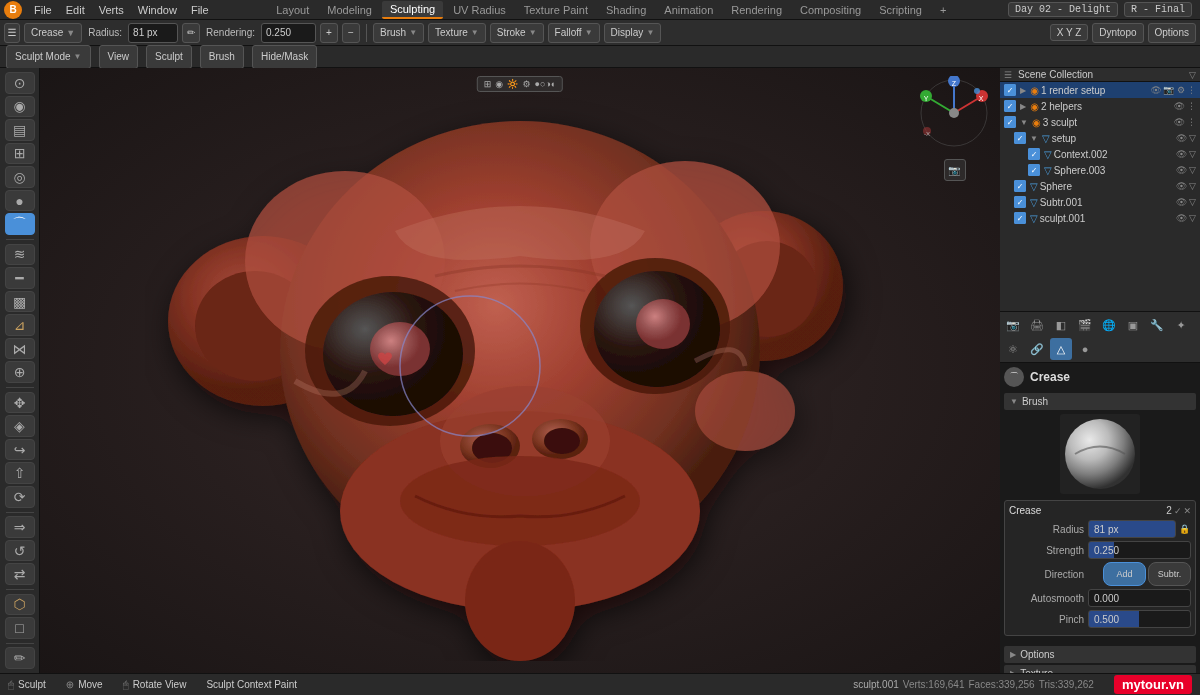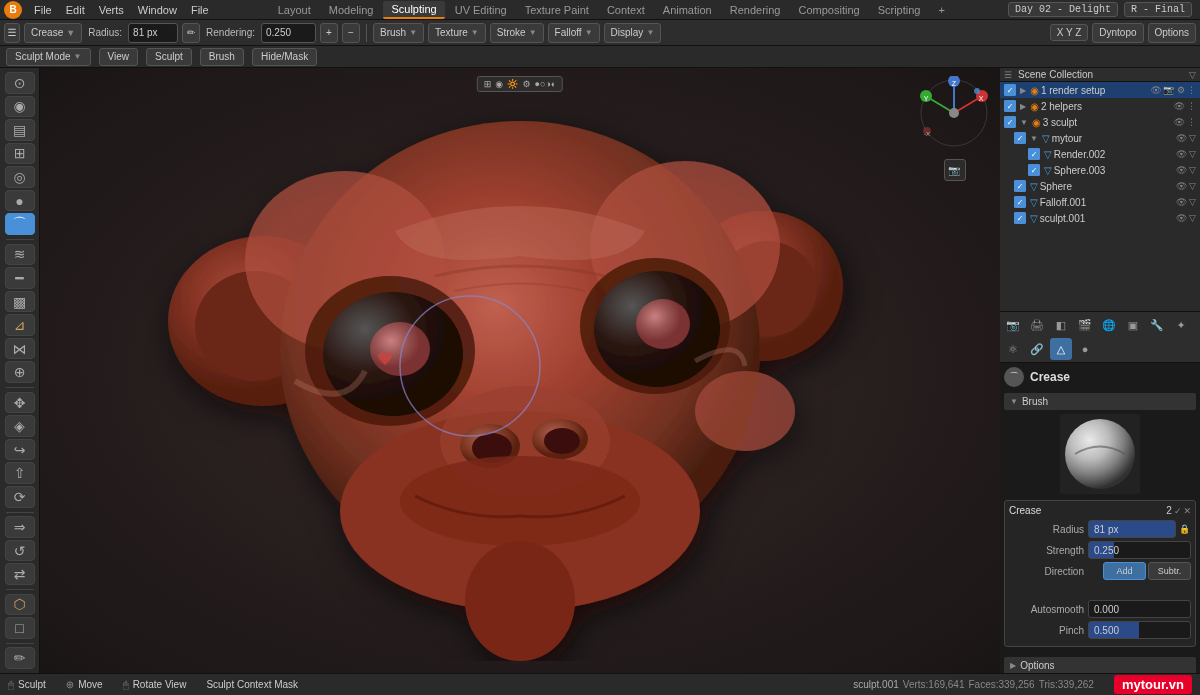--- a/index.html
+++ b/index.html
@@ -175,21 +175,21 @@
       flex-shrink: 0;
     }
     .mode-btn {
       background: #3a3a3a;
       border: 1px solid #555;
       border-radius: 3px;
       padding: 2px 8px;
       color: #ccc;
       cursor: pointer;
       font-size: 10px;
-      height: 18px;
+      height: 24px;
       display: flex;
       align-items: center;
       gap: 3px;
     }
 
     
     .main-area {
       display: flex;
       flex: 1;
       overflow: hidden;
@@ -369,46 +369,46 @@
       height: 18px;
       display: flex;
       align-items: center;
     }
     .prop-value.fill {
       background: #2a4a8a;
     }
     .direction-row {
       display: flex;
       align-items: center;
-      margin-bottom: 20px;
+      margin-bottom: 3px;
       gap: 19px;
     }
     .direction-label {
       width: 75px;
       text-align: right;
       font-size: 10px;
       color: #aaa;
       flex-shrink: 0;
     }
     .direction-btns {
       display: flex;
       gap: 2px;
       flex: 1;
     }
     .dir-btn {
       background: #3a3a3a;
       border: 1px solid #555;
-      border-radius: 3px;
+      border-radius: 8px;
       padding: 2px 6px;
       font-size: 9px;
       color: #ccc;
       cursor: pointer;
       flex: 1;
       text-align: center;
-      height: 18px;
+      height: 24px;
       display: flex;
       align-items: center;
       justify-content: center;
     }
     .dir-btn.active { background: #3d6fa0; border-color: #4a90d9; }
 
     .collapsible-section {
       margin-bottom: 2px;
     }
     .collapsible-title {
@@ -446,23 +446,23 @@
   <div class="menu-item">File</div>
   <div class="menu-item">Edit</div>
   <div class="menu-item">Verts</div>
   <div class="menu-item">Window</div>
   <div class="menu-item">File</div>
   <div class="menu-spacer"></div>
   <div class="workspace-tabs">
     <div class="workspace-tab">Layout</div>
     <div class="workspace-tab">Modeling</div>
     <div class="workspace-tab active">Sculpting</div>
-    <div class="workspace-tab">UV Editing</div>
+    <div class="workspace-tab">UV Radius</div>
     <div class="workspace-tab">Texture Paint</div>
-    <div class="workspace-tab">Context</div>
+    <div class="workspace-tab">Shading</div>
     <div class="workspace-tab">Animation</div>
     <div class="workspace-tab">Rendering</div>
     <div class="workspace-tab">Compositing</div>
     <div class="workspace-tab">Scripting</div>
     <div class="workspace-tab">+</div>
   </div>
   <div class="menu-spacer"></div>
   <div class="top-right-icons">
     <div class="scene-label">Day 02 - Delight</div>
     <div class="scene-label">R - Final</div>
@@ -730,29 +730,29 @@
         <span style="color:#e87d0d;font-size:10px;">◉</span>
         <span class="tree-name">3 sculpt</span>
         <span class="tree-eye">👁</span>
         <span style="font-size:9px;color:#888;">⋮</span>
       </div>
 
       <div class="tree-item" style="padding-left:14px;">
         <div class="tree-checkbox checked">✓</div>
         <span class="tree-arrow">▼</span>
         <span style="color:#4a9ede;font-size:10px;">▽</span>
-        <span class="tree-name">mytour</span>
+        <span class="tree-name">setup</span>
         <span class="tree-eye">👁</span>
         <span style="font-size:9px;color:#888;cursor:pointer;">▽</span>
       </div>
 
       <div class="tree-item" style="padding-left:28px;">
         <div class="tree-checkbox checked">✓</div>
         <span style="color:#4a9ede;font-size:10px;">▽</span>
-        <span class="tree-name">Render.002</span>
+        <span class="tree-name">Context.002</span>
         <span class="tree-eye">👁</span>
         <span style="font-size:9px;color:#888;">▽</span>
       </div>
 
       <div class="tree-item" style="padding-left:28px;">
         <div class="tree-checkbox checked">✓</div>
         <span style="color:#4a9ede;font-size:10px;">▽</span>
         <span class="tree-name">Sphere.003</span>
         <span class="tree-eye">👁</span>
         <span style="font-size:9px;color:#888;">▽</span>
@@ -762,21 +762,21 @@
         <div class="tree-checkbox checked">✓</div>
         <span style="color:#4a9ede;font-size:10px;">▽</span>
         <span class="tree-name">Sphere</span>
         <span class="tree-eye">👁</span>
         <span style="font-size:9px;color:#888;">▽</span>
       </div>
 
       <div class="tree-item" style="padding-left:14px;">
         <div class="tree-checkbox checked">✓</div>
         <span style="color:#4a9ede;font-size:10px;">▽</span>
-        <span class="tree-name">Falloff.001</span>
+        <span class="tree-name">Subtr.001</span>
         <span class="tree-eye">👁</span>
         <span style="font-size:9px;color:#888;">▽</span>
       </div>
 
       <div class="tree-item" style="padding-left:14px;">
         <div class="tree-checkbox checked">✓</div>
         <span style="color:#4a9ede;font-size:10px;">▽</span>
         <span class="tree-name">sculpt.001</span>
         <span class="tree-eye">👁</span>
         <span style="font-size:9px;color:#888;">▽</span>
@@ -904,21 +904,21 @@
   </div>
   <div class="status-item">
     <span style="color:#888;">⊕</span>
     <span class="label">Move</span>
   </div>
   <div class="status-item">
     <span style="color:#888;">🖱</span>
     <span class="label">Rotate View</span>
   </div>
   <div class="status-item">
-    <span class="label">Sculpt Context Mask</span>
+    <span class="label">Sculpt Context Paint</span>
   </div>
   <div class="menu-spacer"></div>
   <div class="status-item">
     <span style="color:#aaa;">sculpt.001</span>
     <span style="color:#888;">Verts:169,641</span>
     <span style="color:#888;">Faces:339,256</span>
     <span style="color:#888;">Tris:339,262</span>
   </div>
   <div class="status-watermark">mytour.vn</div>
 </div>

